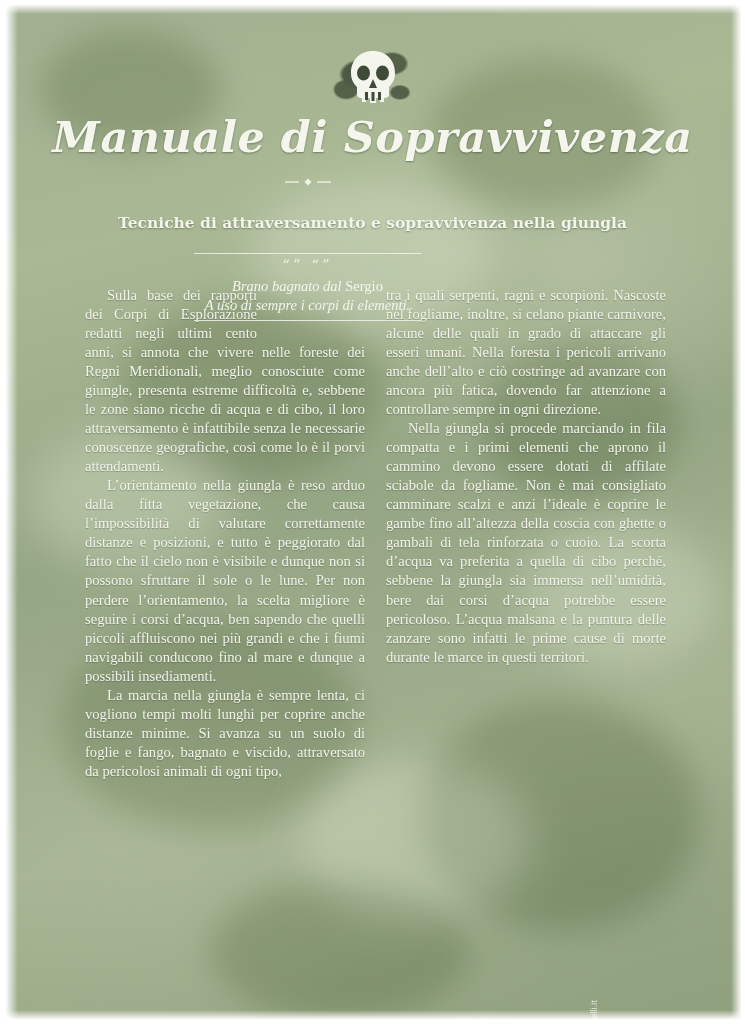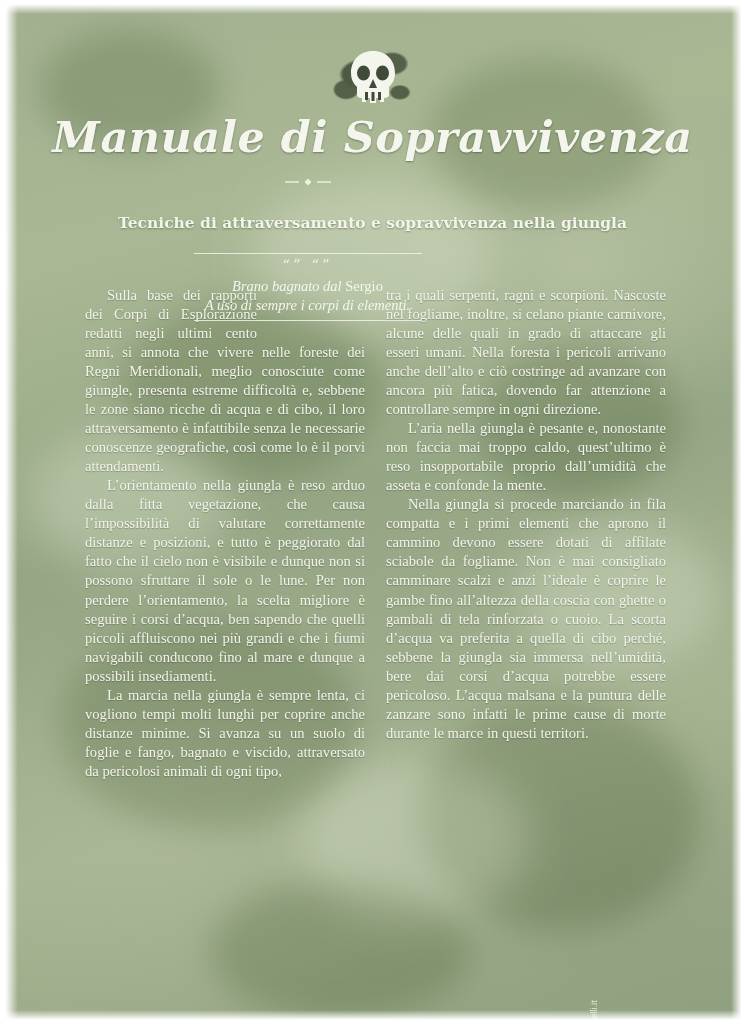--- a/index.html
+++ b/index.html
@@ -279,21 +279,20 @@
 
     <div class="col col-left">
       <div class="shape"></div>
       <p>Sulla base dei rapporti dei Corpi di Esplorazione redatti negli ultimi cento anni, si annota che vivere nelle foreste dei Regni Meridionali, meglio conosciute come giungle, presenta estreme difficoltà e, sebbene le zone siano ricche di acqua e di cibo, il loro attraversamento è infattibile senza le necessarie conoscenze geografiche, così come lo è il porvi attendamenti.</p>
       <p>L’orientamento nella giungla è reso arduo dalla fitta vegetazione, che causa l’impossibilità di valutare correttamente distanze e posizioni, e tutto è peggiorato dal fatto che il cielo non è visibile e dunque non si possono sfruttare il sole o le lune. Per non perdere l’orientamento, la scelta migliore è seguire i corsi d’acqua, ben sapendo che quelli piccoli affluiscono nei più grandi e che i fiumi navigabili conducono fino al mare e dunque a possibili insediamenti.</p>
       <p>La marcia nella giungla è sempre lenta, ci vogliono tempi molti lunghi per coprire anche distanze minime. Si avanza su un suolo di foglie e fango, bagnato e viscido, attraversato da pericolosi animali di ogni tipo,</p>
     </div>
 
     <div class="col col-right">
       <p class="noindent">tra i quali serpenti, ragni e scorpioni. Nascoste nel fogliame, inoltre, si celano piante carnivore, alcune delle quali in grado di attaccare gli esseri umani. Nella foresta i pericoli arrivano anche dell’alto e ciò costringe ad avanzare con ancora più fatica, dovendo far attenzione a controllare sempre in ogni direzione.</p>
-      <p>L’aria nella giungla è pesante e, nonostante non faccia mai troppo caldo, quest’ultimo è reso insopportabile proprio dall’umidità che asseta e confonde la mente.</p>
       <p>Nella giungla si procede marciando in fila compatta e i primi elementi che aprono il cammino devono essere dotati di affilate sciabole da fogliame. Non è mai consigliato camminare scalzi e anzi l’ideale è coprire le gambe fino all’altezza della coscia con ghette o gambali di tela rinforzata o cuoio. La scorta d’acqua va preferita a quella di cibo perché, sebbene la giungla sia immersa nell’umidità, bere dai corsi d’acqua potrebbe essere pericoloso. L’acqua malsana e la puntura delle zanzare sono infatti le prime cause di morte durante le marce in questi territori.</p>
     </div>
 
     <div class="credit">© Sergio Bonelli Editore - www.sergiobonelli.it</div>
 
   </div>
 
   <div class="edge-left"></div>
   <div class="edge-right"></div>
   <div class="edge-top"></div>

